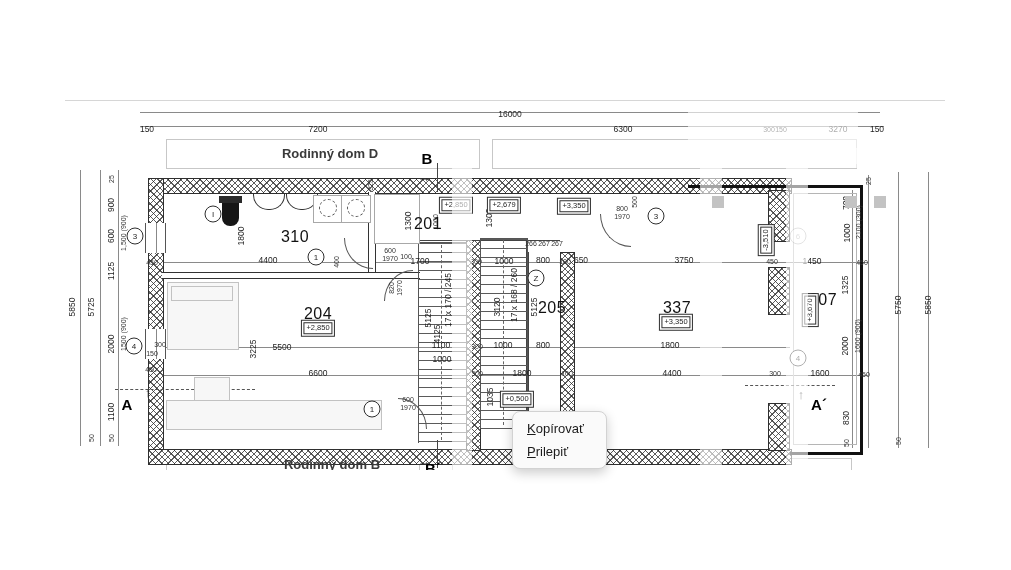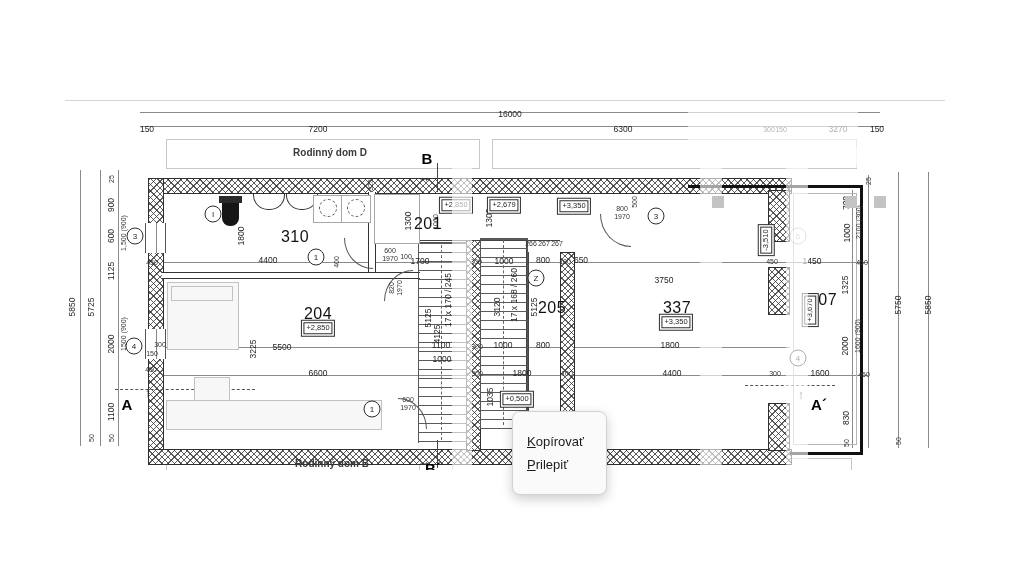--- a/index.html
+++ b/index.html
@@ -37,32 +37,32 @@
   .basin{border:1px solid #333;border-top:none;border-radius:0 0 15px 15px;background:#fff;}
   .wc{background:#161616;border-radius:3px 3px 8px 8px;}
   .window{background:#fff;border-left:1px solid #555;border-right:1px solid #555;}
   .window:after{content:"";position:absolute;left:50%;top:0;bottom:0;width:1px;background:#888;}
   
   .ann{position:absolute;transform:translate(-50%,-50%);white-space:nowrap;z-index:4;
        color:#1e1e1e;font-size:8.5px;line-height:1;}
   .ann.rot{transform:translate(-50%,-50%) rotate(-90deg);}
   .ann.sm{font-size:7px;color:#333;}
   .ann.room{font-size:16px;color:#111;letter-spacing:.5px;}
-  .ann.title{font-size:10px;font-weight:bold;color:#3a3a3a;}
+  .ann.title{font-size:13px;font-weight:bold;color:#3a3a3a;}
   .ann.section{font-size:15px;font-weight:bold;color:#000;}
   .ann.elev{font-size:7.5px;background:#fff;border:1px solid #2e2e2e;padding:1px 2px;
             box-shadow:0 0 0 1.5px #fff,0 0 0 2.5px #2e2e2e;}
   .ann.elev.rot{transform:translate(-50%,-50%) rotate(-90deg);}
   .ann.circle{width:15px;height:15px;border:1px solid #2e2e2e;border-radius:50%;background:#fff;
               font-size:8px;display:flex;align-items:center;justify-content:center;}
   .ann.circle.ghost2{opacity:.35;}
   .ann.icon{font-size:13px;font-weight:bold;color:#222;}
   
   #ctx{position:absolute;z-index:20;background:#fafafa;border:1px solid #d2d2d2;border-radius:8px;
-       box-shadow:0 4px 12px rgba(0,0,0,.20);padding:18px 0;}
+       box-shadow:0 4px 12px rgba(0,0,0,.20);padding:5px 0;}
   .menu-item{height:23px;line-height:23px;padding:0 14px;font-size:13px;color:#1b1b1b;cursor:default;}
   .menu-item .mn{text-decoration:underline;}
   #clip{position:absolute;left:0;top:0;width:1011px;height:470px;overflow:hidden;}
 </style>
 </head>
 <body>
 
 <div id="stage">
   <div class="abs rule" style="left:65px;top:100px;width:880px;"></div>
 
@@ -159,21 +159,21 @@
         <span class="ann dim" style="left: 268px; top: 260px;">4400</span>
         <span class="ann dim sm" style="left: 390px; top: 250px;">600</span>
         <span class="ann dim sm" style="left: 390px; top: 258px;">1970</span>
         <span class="ann dim sm" style="left: 406px; top: 256px;">100</span>
         <span class="ann dim" style="left: 420px; top: 261px;">1700</span>
         <span class="ann dim sm" style="left: 476px; top: 261px;">300</span>
         <span class="ann dim" style="left: 504px; top: 261px;">1000</span>
         <span class="ann dim" style="left: 543px; top: 260px;">800</span>
         <span class="ann dim sm" style="left: 565px; top: 261px;">100</span>
         <span class="ann dim" style="left: 581px; top: 260px;">650</span>
-        <span class="ann dim" style="left: 664px; top: 260px; margin-top: 20px;">3750</span>
+        <span class="ann dim" style="left: 684px; top: 260px;">3750</span>
         <span class="ann dim sm" style="left: 772px; top: 261px;">450</span>
         <span class="ann dim" style="left: 812px; top: 261px;">1450</span>
         <span class="ann dim sm" style="left: 862px; top: 262px;">450</span>
         <span class="ann dim sm" style="left: 531px; top: 243px;">266</span>
         <span class="ann dim sm" style="left: 544px; top: 243px;">267</span>
         <span class="ann dim sm" style="left: 557px; top: 243px;">267</span>
         <span class="ann dim sm" style="left: 622px; top: 208px;">800</span>
         <span class="ann dim sm" style="left: 622px; top: 216px;">1970</span>
         <span class="ann dim rot sm" style="left: 634px; top: 202px;">500</span>
         <span class="ann dim" style="left: 282px; top: 347px;">5500</span>

